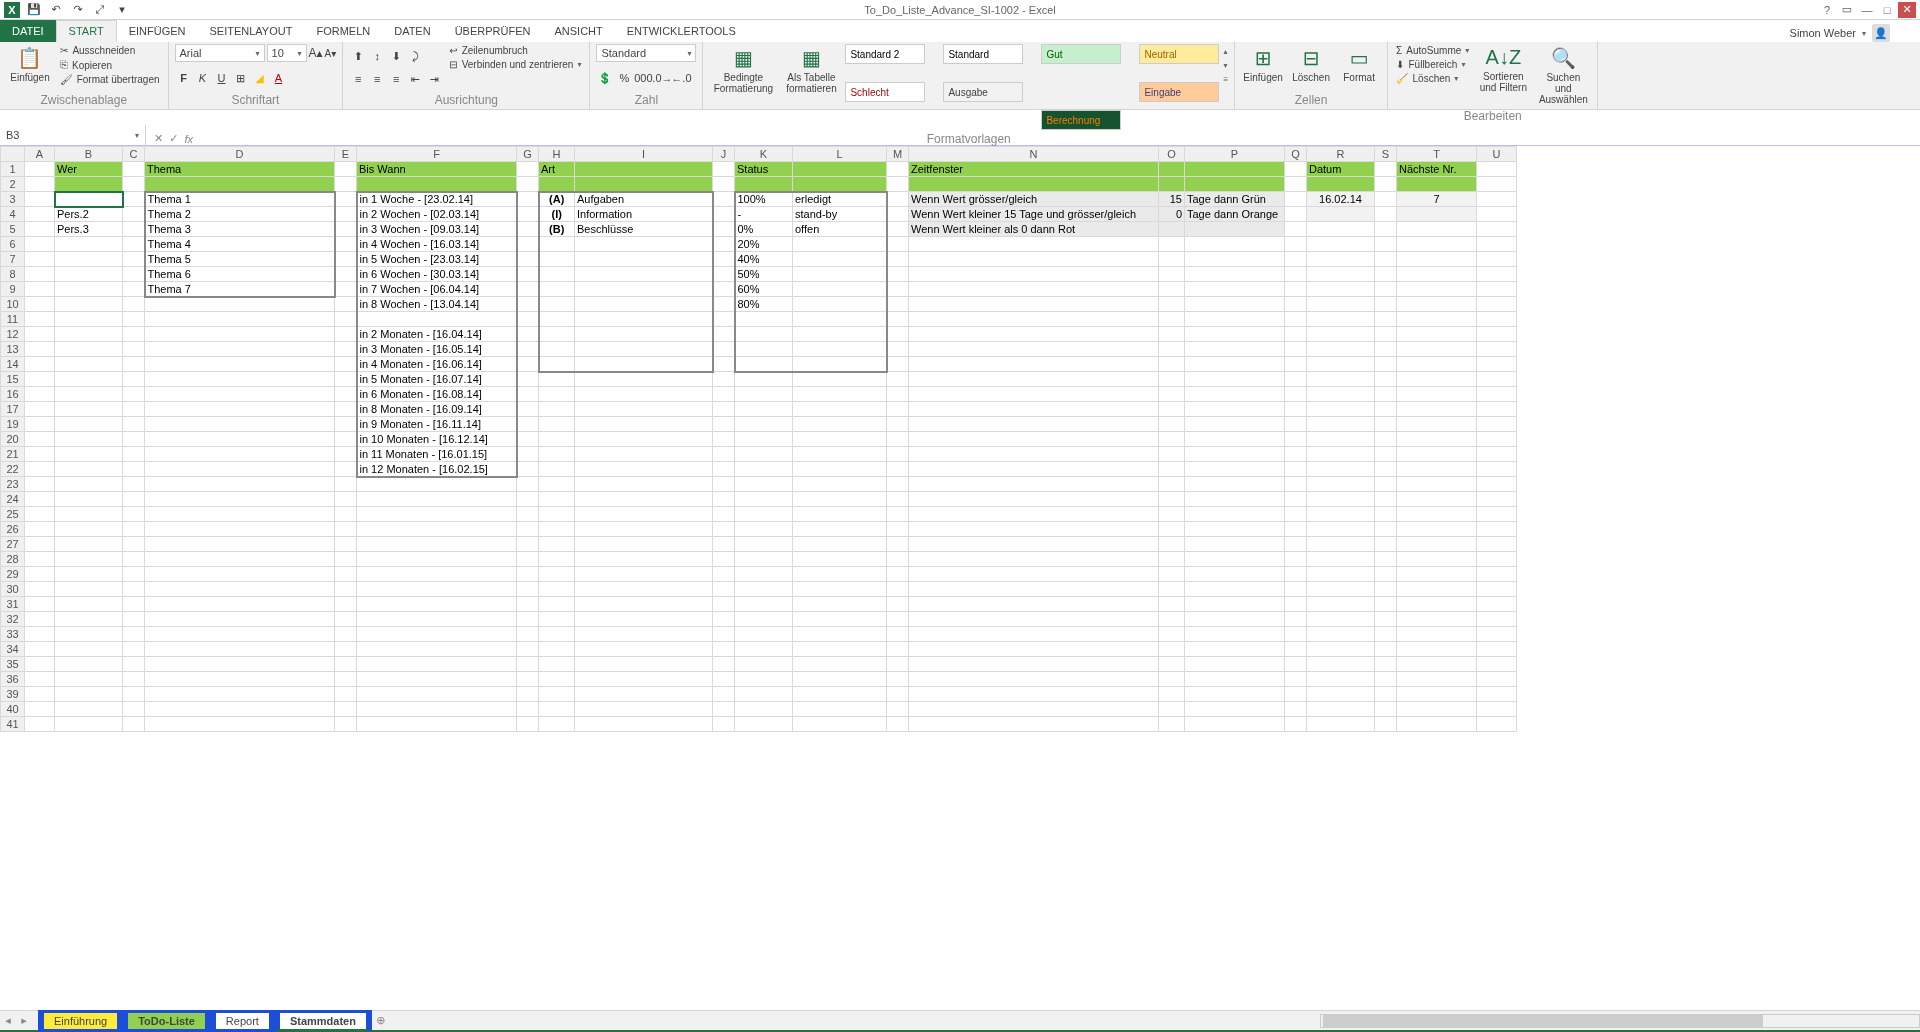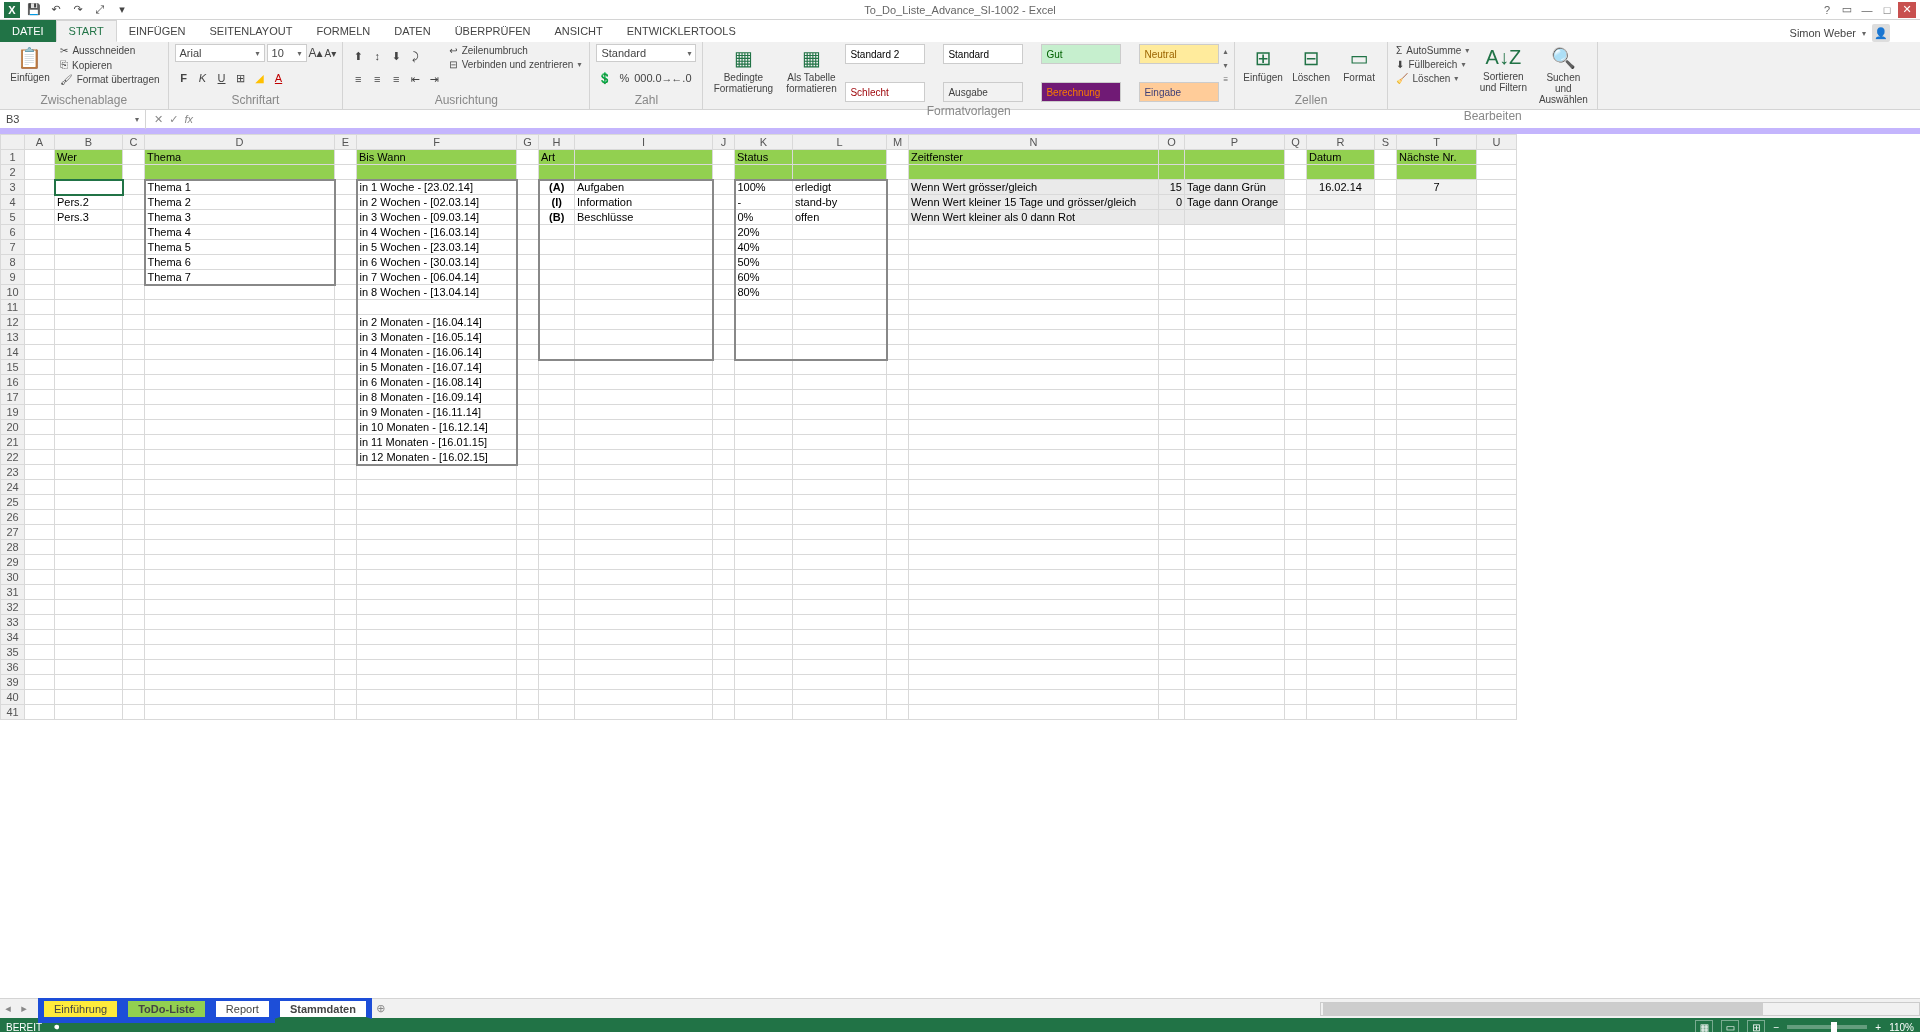--- a/index.html
+++ b/index.html
@@ -29,21 +29,21 @@
 .smallcol{display:flex;flex-direction:column;gap:1px;font-size:10px;color:#444}
 .smallcol div{display:flex;align-items:center;gap:4px;padding:1px 2px;cursor:pointer;white-space:nowrap}
 .fontrow{display:flex;gap:2px;align-items:center}
 .fontname{border:1px solid #ccc;background:#fff;width:90px;height:18px;font-size:11px;padding:0 4px;display:flex;align-items:center;justify-content:space-between}
 .fontsize{border:1px solid #ccc;background:#fff;width:40px;height:18px;font-size:11px;padding:0 4px;display:flex;align-items:center;justify-content:space-between}
 .btnrow{display:flex;gap:1px;margin-top:3px}
 .btnrow span{width:18px;height:18px;display:inline-flex;align-items:center;justify-content:center;font-size:11px;cursor:pointer}
 .styletable{display:grid;grid-template-columns:repeat(4,80px);gap:18px}
 .stylecell{border:1px solid #ccc;height:20px;font-size:10px;padding:2px 4px;display:flex;align-items:center}
 
-.formulabar{height:24px;border-bottom:6px solid #c4b5fd;display:flex;align-items:center;background:#fff}
+.formulabar{height:36px;border-bottom:1px solid #c4b5fd;display:flex;align-items:flex-end;background:#fff}
 .namebox{width:146px;height:20px;border-right:1px solid #d4d4d4;padding:0 6px;font-size:11px;display:flex;align-items:center;justify-content:space-between}
 .fxarea{display:flex;align-items:center;gap:6px;padding:0 8px;font-size:11px;color:#888}
 .fxinput{flex:1;height:20px}
 
 .gridwrap{position:relative;height:calc(100vh - 20px - 22px - 68px - 20px - 20px - 18px);overflow:auto;background:#fff}
 .grid{border-collapse:collapse;table-layout:fixed}
 .grid th,.grid td{border:1px solid #d9d9d9;height:15px;font-size:11px;padding:0 2px;white-space:nowrap;overflow:hidden;text-align:left;vertical-align:middle;color:#000}
 .grid th{background:#f0f0f0;text-align:center;font-weight:normal;color:#555}
 .grid .rowhdr{background:#f0f0f0;text-align:center;color:#555;width:24px}
 .grid .corner{background:#f0f0f0;width:24px}
@@ -219,21 +219,21 @@
         <span class="ico">▦</span>
         <span>Als Tabelle formatieren</span>
       </div>
       <div class="styletable" id="styles-gallery">
           <div class="stylecell" style="background: rgb(255, 255, 255); color: rgb(0, 0, 0);">Standard 2</div>
           <div class="stylecell" style="background: rgb(255, 255, 255); color: rgb(0, 0, 0);">Standard</div>
           <div class="stylecell" style="background: rgb(198, 239, 206); color: rgb(0, 97, 0);">Gut</div>
           <div class="stylecell" style="background: rgb(255, 235, 156); color: rgb(156, 101, 0);">Neutral</div>
           <div class="stylecell" style="background: rgb(255, 255, 255); color: rgb(156, 0, 6);">Schlecht</div>
           <div class="stylecell" style="background: rgb(242, 242, 242); color: rgb(63, 63, 63);">Ausgabe</div>
-          <div class="stylecell" style="background: #701a75; color: rgb(250, 125, 0);">Berechnung</div>
+          <div class="stylecell" style="background: #14532d; color: rgb(250, 125, 0); margin-top: 28px;">Berechnung</div>
           <div class="stylecell" style="background: rgb(255, 204, 153); color: rgb(63, 63, 118);">Eingabe</div>
         </div>
       <div style="display:flex;flex-direction:column;justify-content:space-around;height:42px">
         <span class="arrow">▴</span>
         <span class="arrow">▾</span>
         <span class="arrow">≡</span>
       </div>
     </div>
     <div class="glabel">Formatvorlagen</div>
   </div>

